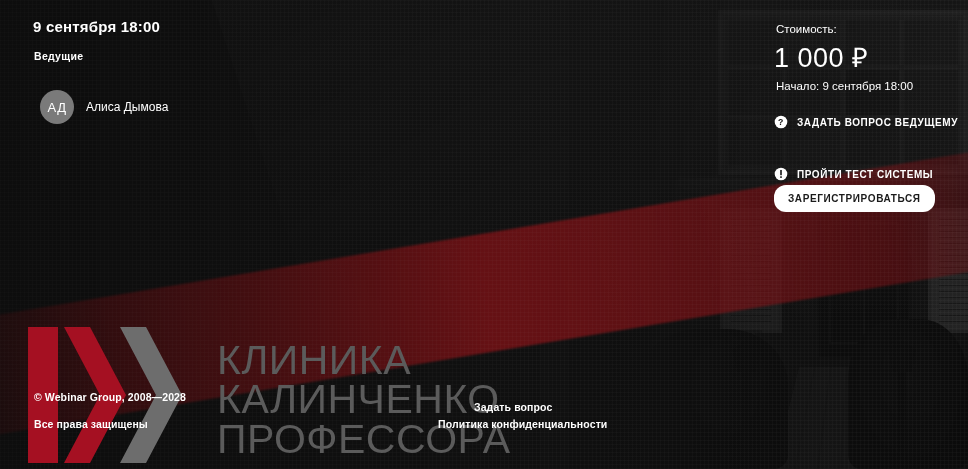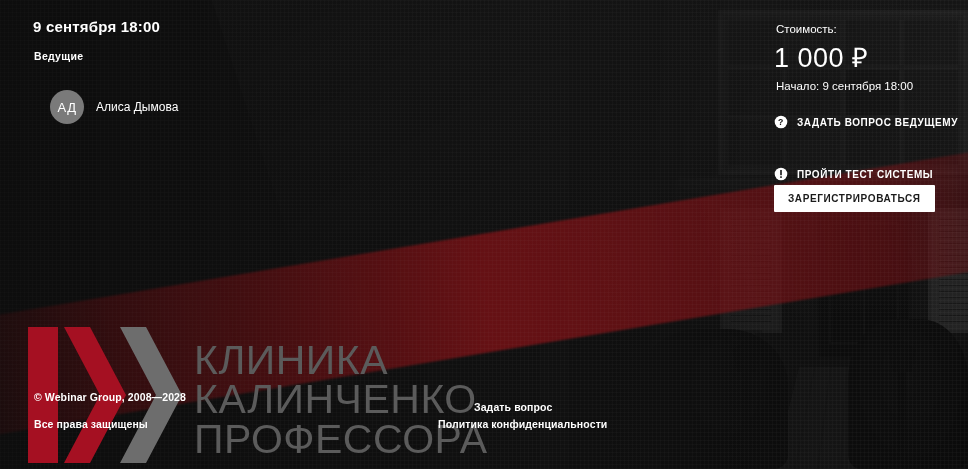--- a/index.html
+++ b/index.html
@@ -168,20 +168,21 @@
     pointer-events: none;
   }
 
   
   .brand-block {
     position: absolute;
     left: 28px; bottom: 6px;
     display: flex;
     align-items: flex-end;
     pointer-events: none;
+    gap: 23px;
   }
   .brand-mark {
     position: relative;
     width: 152px; height: 136px;
     flex: none;
   }
   .bm-bar {
     position: absolute; left: 0; top: 0;
     width: 30px; height: 136px;
     background: #a51022;
@@ -220,21 +221,21 @@
     color: #fff; font-size: 10.5px; font-weight: bold; letter-spacing: .7px;
     cursor: pointer;
   }
   .cal-icon { width: 15px; height: 15px; display: block; }
 
   .hosts-label {
     position: absolute; left: 34px; top: 50px;
     color: #fff; font-size: 10.5px; font-weight: bold; letter-spacing: .3px;
   }
   .host-row {
-    position: absolute; left: 50px; top: 90px;
+    position: absolute; left: 40px; top: 90px;
     display: flex; align-items: center; gap: 12px;
   }
   .avatar {
     width: 34px; height: 34px; border-radius: 50%;
     background: #7a7a7a;
     color: #fff; font-size: 13px; font-weight: 500;
     display: flex; align-items: center; justify-content: center;
     letter-spacing: .5px;
   }
   .host-name { color: #fff; font-size: 12px; }
@@ -276,21 +277,21 @@
   .c-icon { width: 14px; height: 14px; display: block; flex: none; }
 
   .register-btn {
     position: absolute; left: 14px; top: 185px;
     background: #fff; color: #1a1a1a;
     border: none;
     padding: 8px 14px;
     font-family: "Liberation Sans", sans-serif;
     font-size: 10px; font-weight: bold; letter-spacing: .6px;
     cursor: pointer;
-    border-radius: 1px;
+    border-radius: 12px;
   }
 
   
   .foot-left { position: absolute; left: 34px; }
   .foot-copy   { top: 391px; }
   .foot-rights { top: 418px; }
   .foot-col2 { position: absolute; left: 438px; }
   .foot-ask { top: 401px; padding-left: 36px; }
   .foot-priv { top: 418px; }
   .foot-txt {

